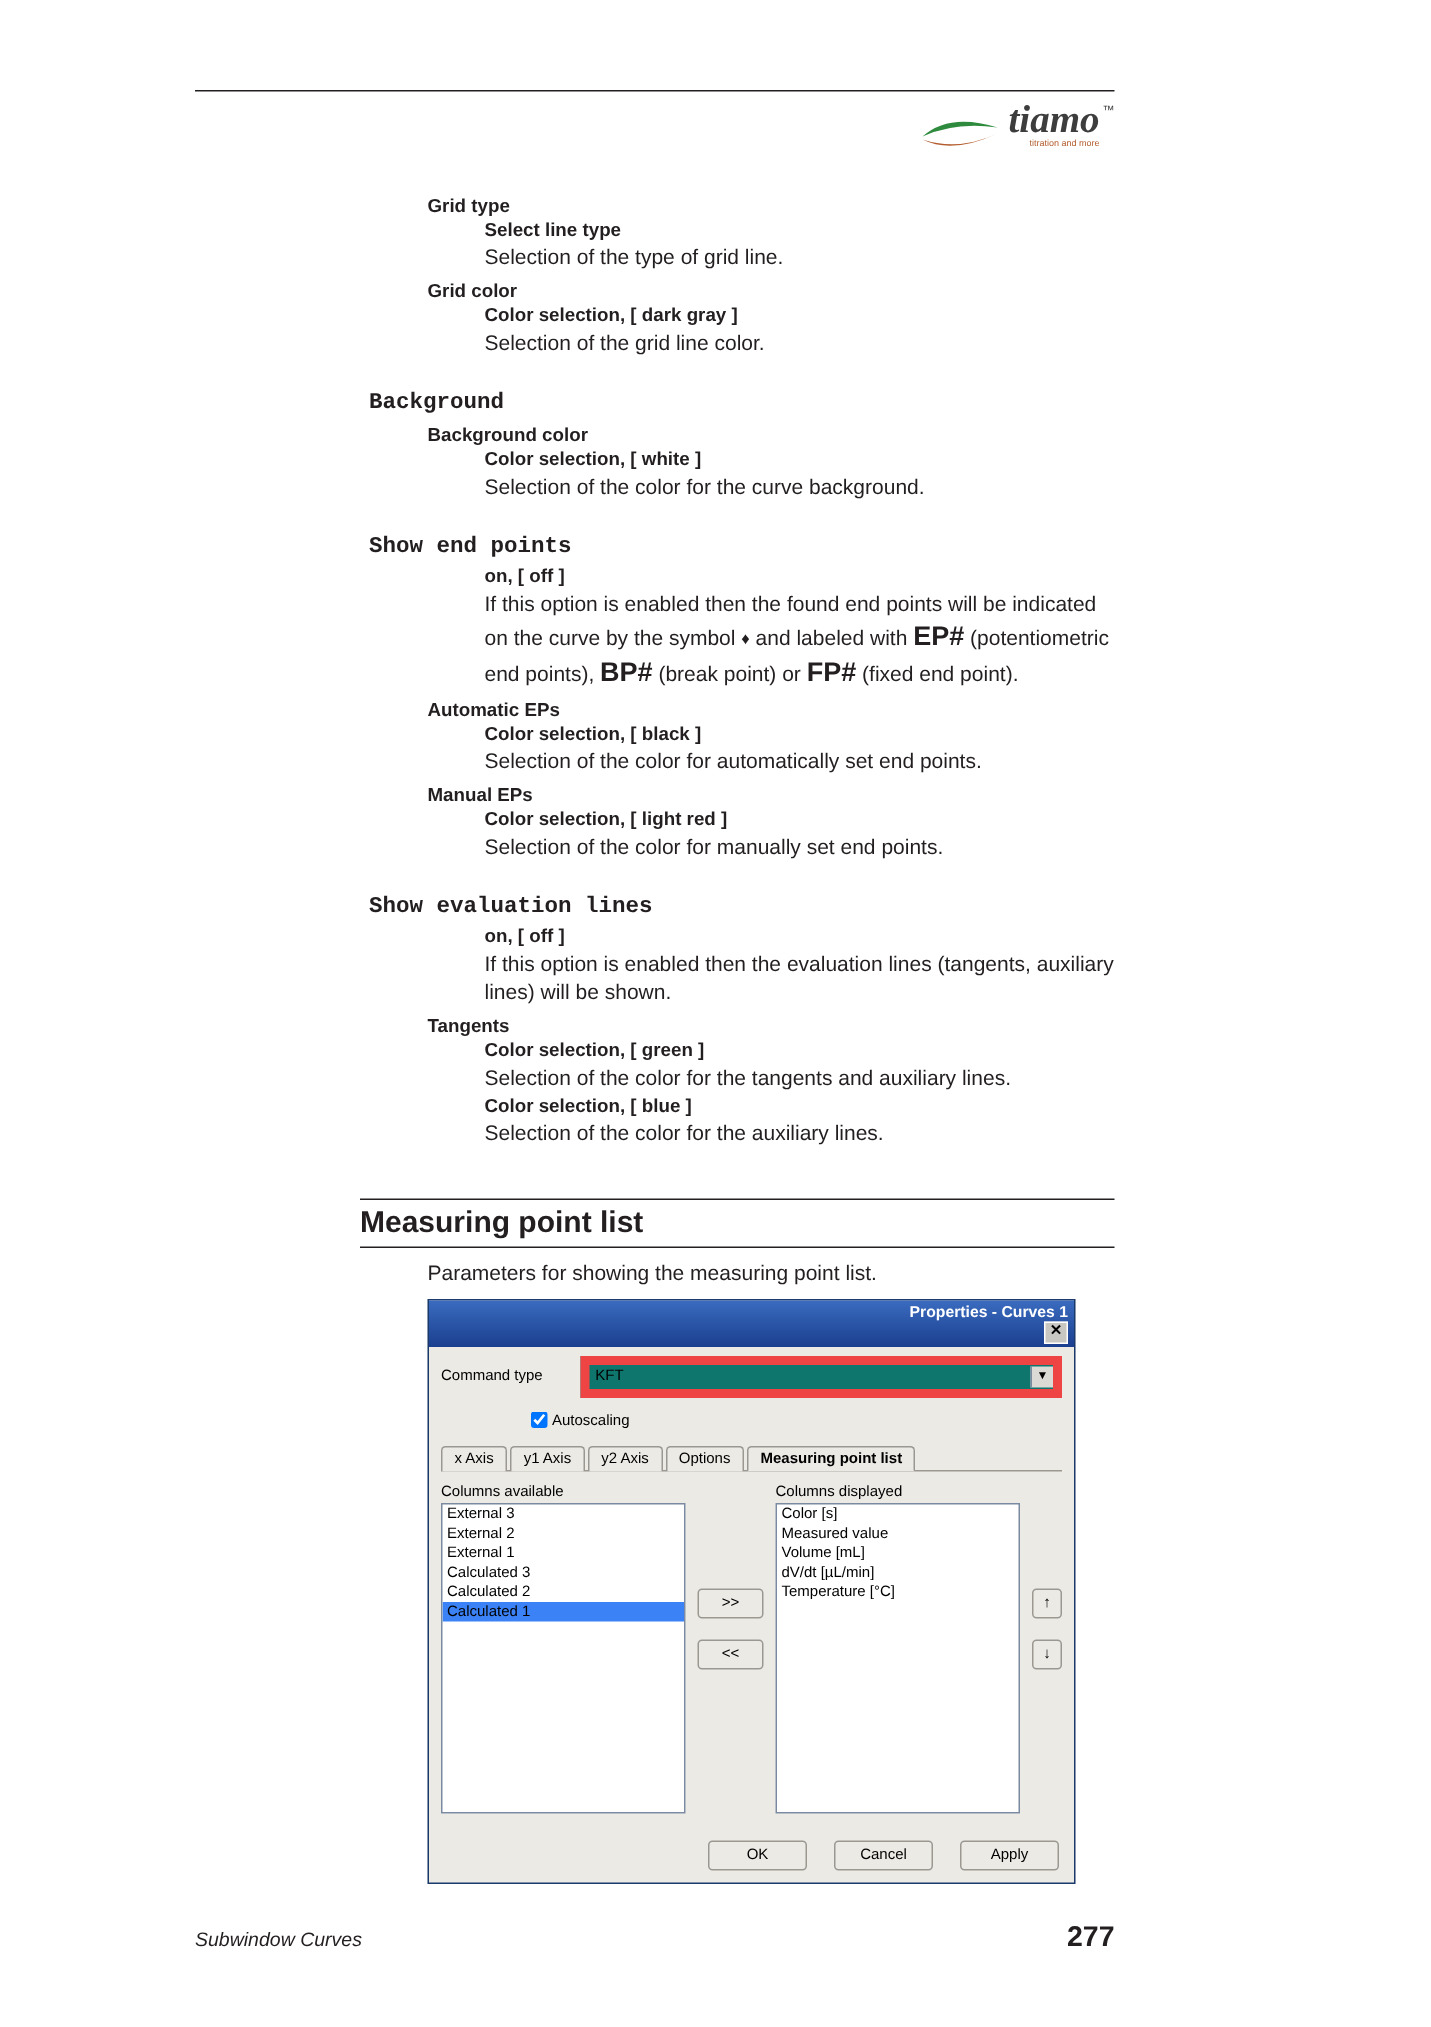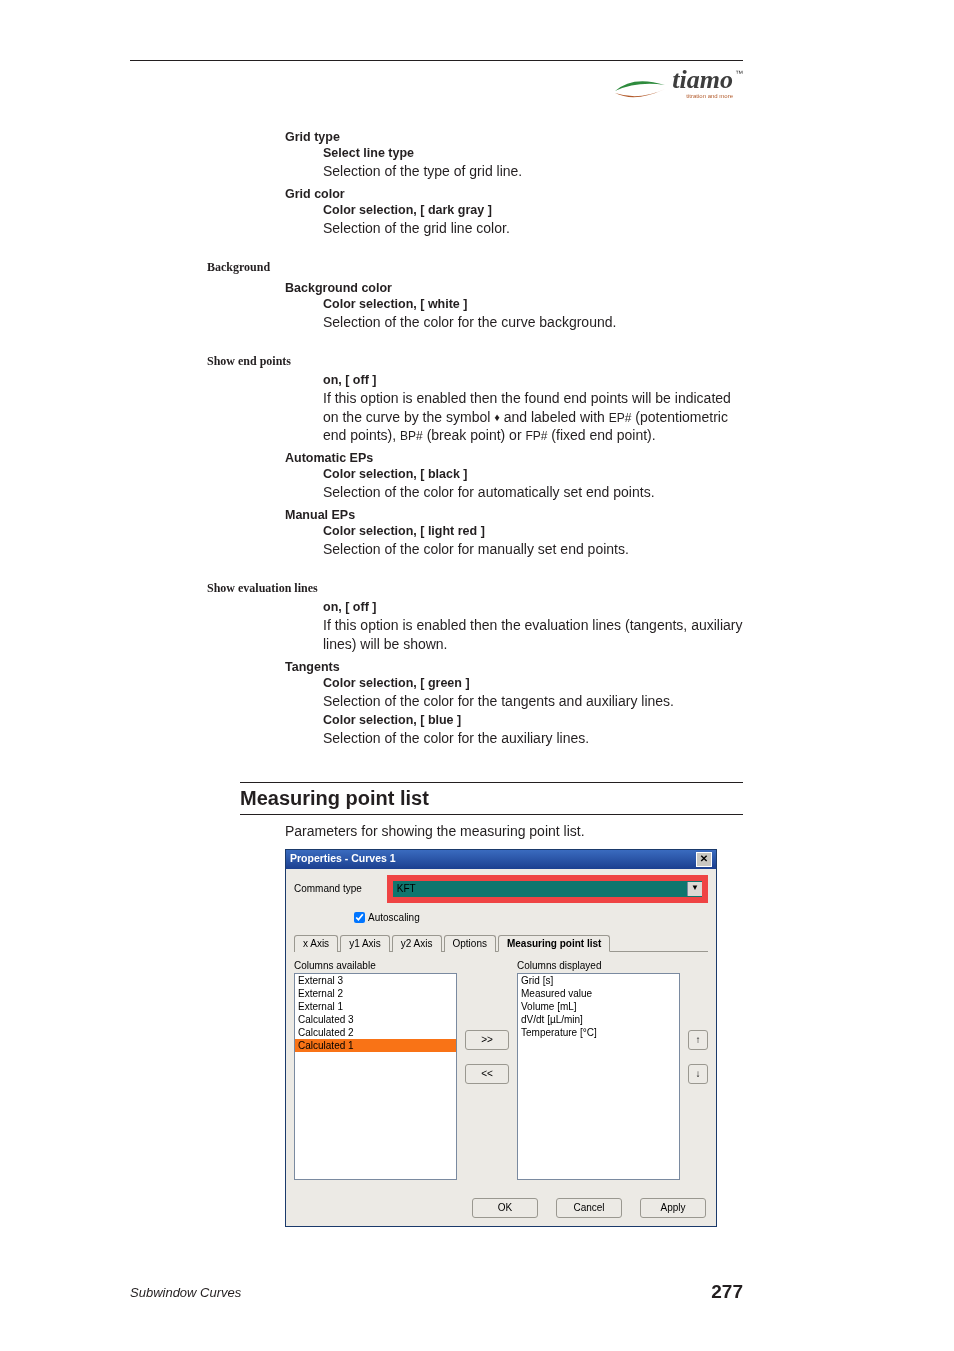--- a/index.html
+++ b/index.html
@@ -80,26 +80,26 @@
     margin-top: 2px;
   }
   .desc {
     font-size: 14px;
     font-weight: normal;
     color: #231f20;
     line-height: 1.35;
     margin-top: 2px;
   }
   .section-h {
-    font-family: Liberation Serif, serif;
+    font-family: Liberation Mono, monospace;
     font-weight: 900;
-    font-size: 12px;
+    font-size: 15px;
     margin-top: 22px;
     margin-bottom: 4px;
-    margin-left: 77px;
+    margin-left: 116px;
   }
   .major-h {
     font-family: Arial, Helvetica, sans-serif;
     font-weight: 900;
     font-size: 20px;
     margin-left: 110px;
     margin-top: 34px;
     border-bottom: 1px solid #231f20;
     padding-bottom: 4px;
     padding-top: 4px;
@@ -108,41 +108,42 @@
   .intro {
     margin-left: 155px;
     font-size: 14px;
     margin-top: 8px;
     margin-bottom: 10px;
   }
   .diamond {
     font-size: 11px;
     vertical-align: 1px;
   }
-  .bold-inline { font-weight: normal; font-size: 12px; }
+  .bold-inline { font-weight: bold; font-size: 18px; }
 
   
   .dialog {
     margin-left: 155px;
     width: 430px;
     border: 1px solid #1b3a6b;
     font-family: Tahoma, Arial, sans-serif;
     font-size: 10px;
     color: #000;
     background: #eceae5;
   }
   .titlebar {
     background: linear-gradient(#3a6bbf, #1b3f8f);
     color: #fff;
     font-weight: bold;
     padding: 2px 4px;
     display: flex;
     justify-content: space-between;
-    align-items: flex-start;
+    align-items: flex-end;
     font-size: 10.5px;
+    flex-direction: column;
   }
   .titlebar .x {
     width: 14px;
     height: 13px;
     background: #c9c7c1;
     border: 1px solid #fff;
     color: #000;
     font-weight: bold;
     font-size: 10px;
     text-align: center;
@@ -216,21 +217,21 @@
     border: 1px solid #7a8aa0;
     background: #fff;
     height: 205px;
     overflow: hidden;
     font-size: 10px;
   }
   .listbox div {
     padding: 0 3px;
     line-height: 13px;
   }
-  .listbox .sel { background: #f97316; }
+  .listbox .sel { background: #3b82f6; }
   .mid-btns {
     display: flex;
     flex-direction: column;
     gap: 14px;
     justify-content: center;
     padding-top: 70px;
   }
   .mid-btns button, .updown button, .btn-row button {
     font-family: Tahoma, Arial, sans-serif;
     font-size: 10px;
@@ -402,21 +403,21 @@
             <div class="sel">Calculated 1</div>
           </div>
         </div>
         <div class="mid-btns">
           <button>&gt;&gt;</button>
           <button>&lt;&lt;</button>
         </div>
         <div class="list-col">
           <div class="list-label">Columns displayed</div>
           <div class="listbox">
-            <div>Grid [s]</div>
+            <div>Color [s]</div>
             <div>Measured value</div>
             <div>Volume [mL]</div>
             <div>dV/dt [µL/min]</div>
             <div>Temperature [°C]</div>
           </div>
         </div>
         <div class="updown">
           <button>↑</button>
           <button>↓</button>
         </div>

